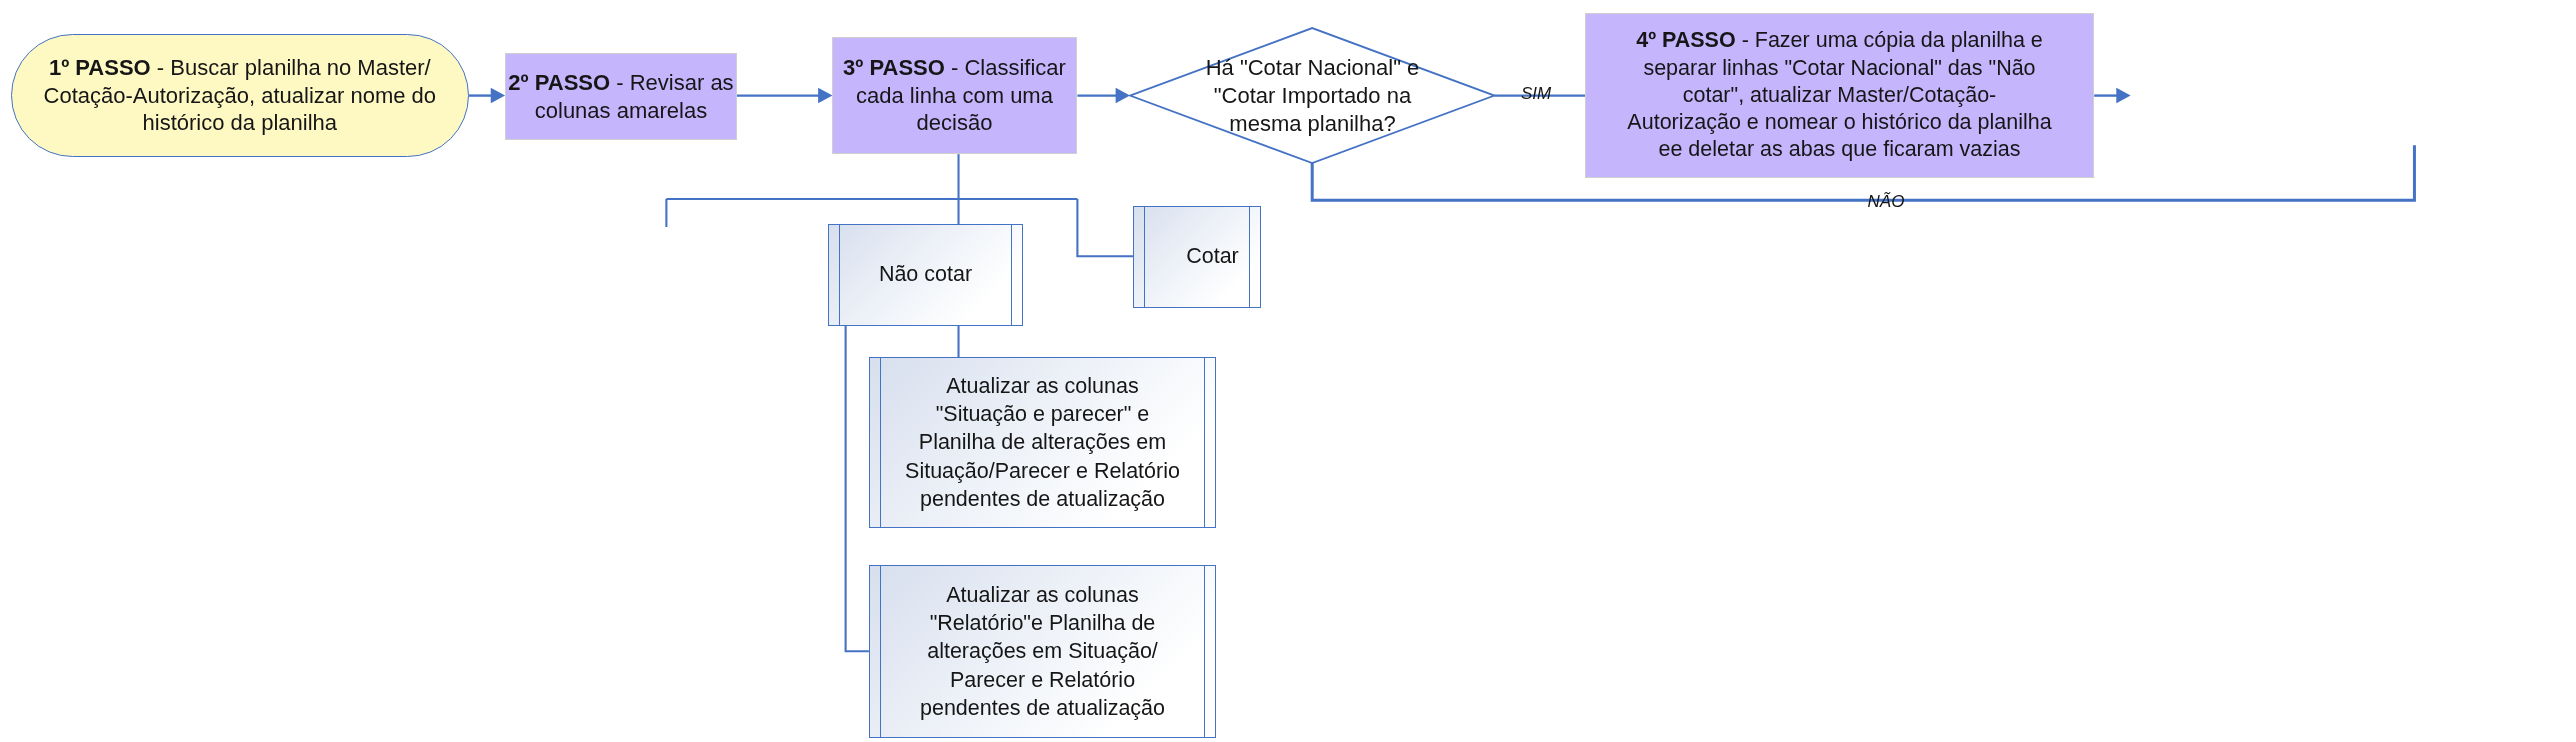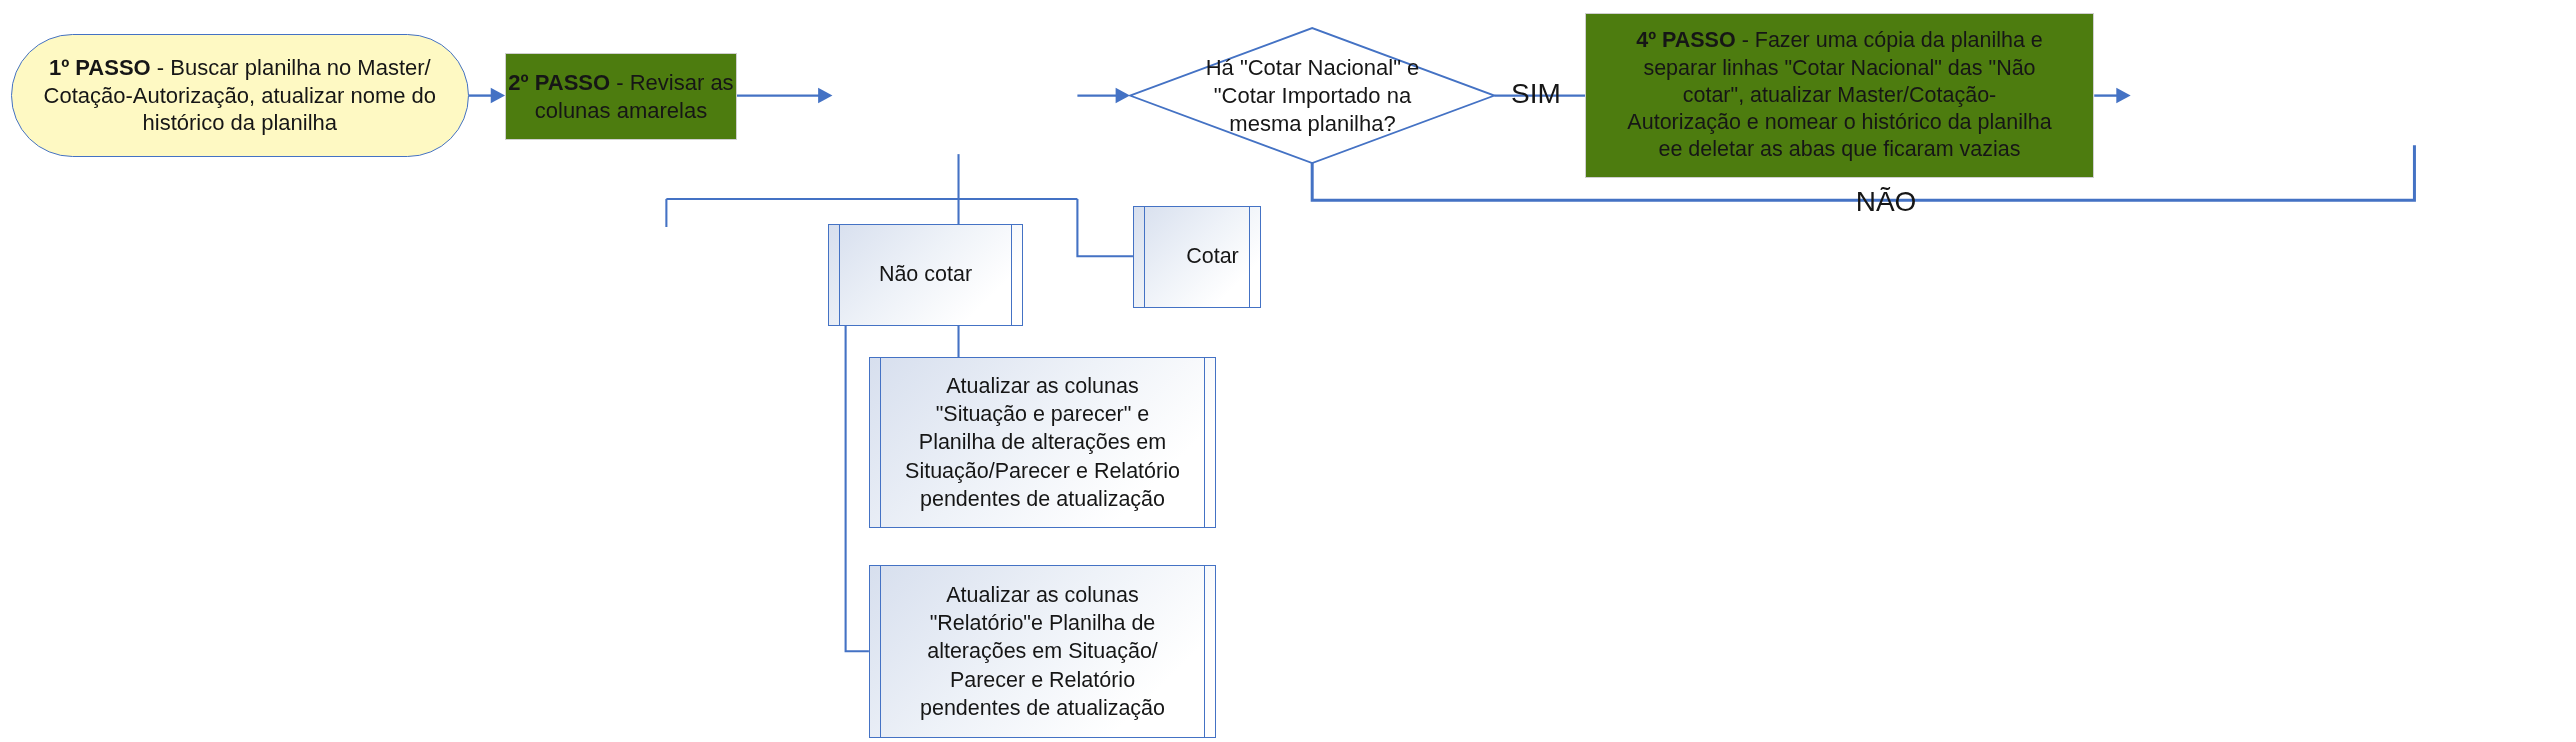--- a/index.html
+++ b/index.html
@@ -29,21 +29,21 @@
     font-size:22px;line-height:1.27;
   }
   .txt{white-space:pre-line;text-align:center;}
   .b{font-weight:bold;}
 
   .terminator{
     background:#fef9c3;
     border:1.8px solid var(--accent);
   }
   .process{
-    background:#4d7c0f;
+    background:#c4b5fd;
     border:1.2px solid var(--boxgray);
     justify-content:center;
   }
   .predef{
     border:1.8px solid var(--accent);
     background:linear-gradient(135deg,#d7dfee 0%,#eef2f8 45%,#ffffff 80%);
     font-size:21.5px;
   }
   .predef::before,.predef::after{
     content:"";position:absolute;top:0;bottom:0;width:0;
@@ -59,22 +59,22 @@
   #step4{left:1585px;top:13px;width:509px;height:165px;font-size:21.5px;}
   #step5{left:2131px;top:47px;width:423px;height:99px;border-radius:51px;padding:0 15.5px;}
 
   #box-prazo{left:563px;top:227px;width:207px;height:140px;}
   #box-nao-cotar{left:828px;top:224px;width:195px;height:102px;}
   #box-cotar{left:1133px;top:206px;width:128px;height:102px;padding-left:31px;}
   #box-atualizar-situacao{left:869px;top:357px;width:347px;height:171px;line-height:1.32;}
   #box-atualizar-relatorio{left:869px;top:565px;width:347px;height:173px;line-height:1.32;}
 
   .edge-label{
-    position:absolute;z-index:3;font-size:28px;
-    transform:translate(-50%,-50%);white-space:nowrap;
+    position:absolute;z-index:3;font-size:17px;
+    transform:translate(-50%,-50%);white-space:nowrap;font-style:italic;
   }
   #label-sim{left:1536px;top:94px;}
   #label-nao{left:1886px;top:202px;}
 </style>
 </head>
 <body>
 
 <div id="canvas">
 
   <svg id="wires" width="2576" height="742" viewBox="0 0 4311 1242">
@@ -110,20 +110,25 @@
     <div class="txt"><span class="b">1º PASSO</span><span> - Buscar planilha no Master/
 Cotação-Autorização, atualizar nome do
 histórico da planilha</span></div>
   </div>
 
   <div class="shape process" id="step2">
     <div class="txt"><span class="b">2º PASSO</span><span> - Revisar as
 colunas amarelas</span></div>
   </div>
 
+  <div class="shape process" id="step3">
+    <div class="txt"><span class="b">3º PASSO</span><span> - Classificar
+cada linha com uma
+decisão</span></div>
+  </div>
 
   <div class="shape" id="decision-text">
     <div class="txt">Há "Cotar Nacional" e
 "Cotar Importado na
 mesma planilha?</div>
   </div>
 
   <div class="edge-label" id="label-sim">SIM</div>
   <div class="edge-label" id="label-nao">NÃO</div>
 

